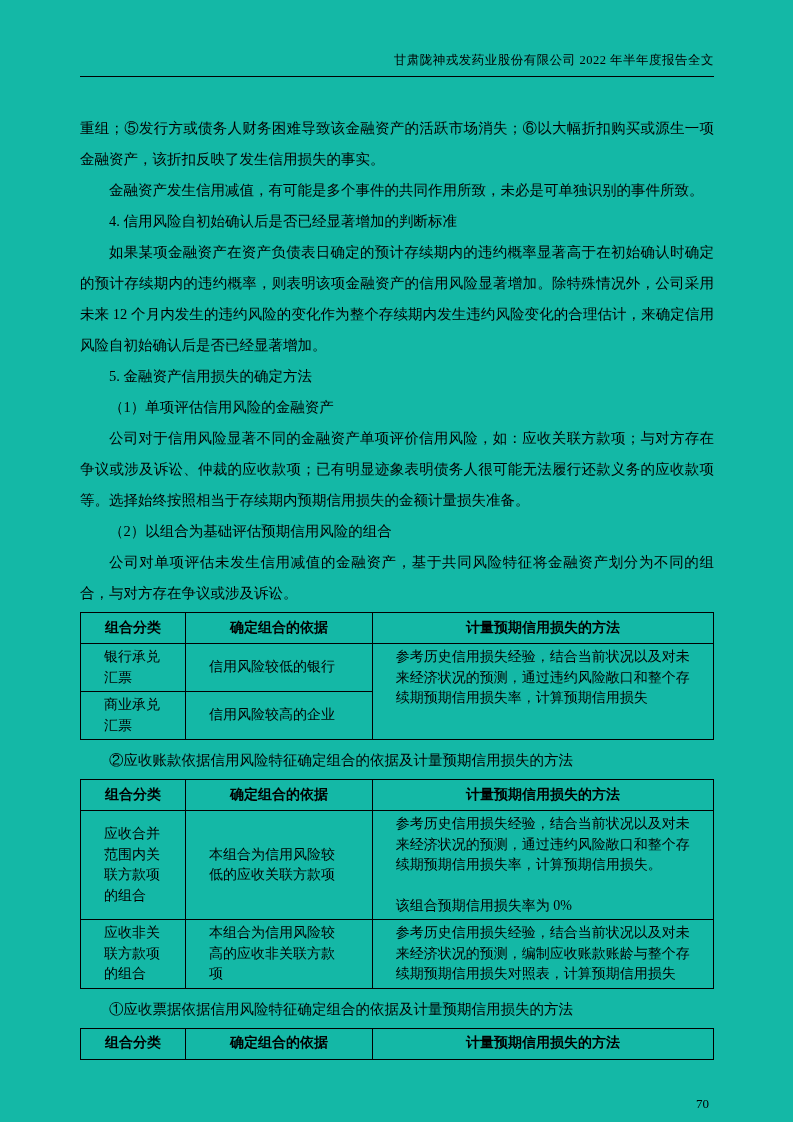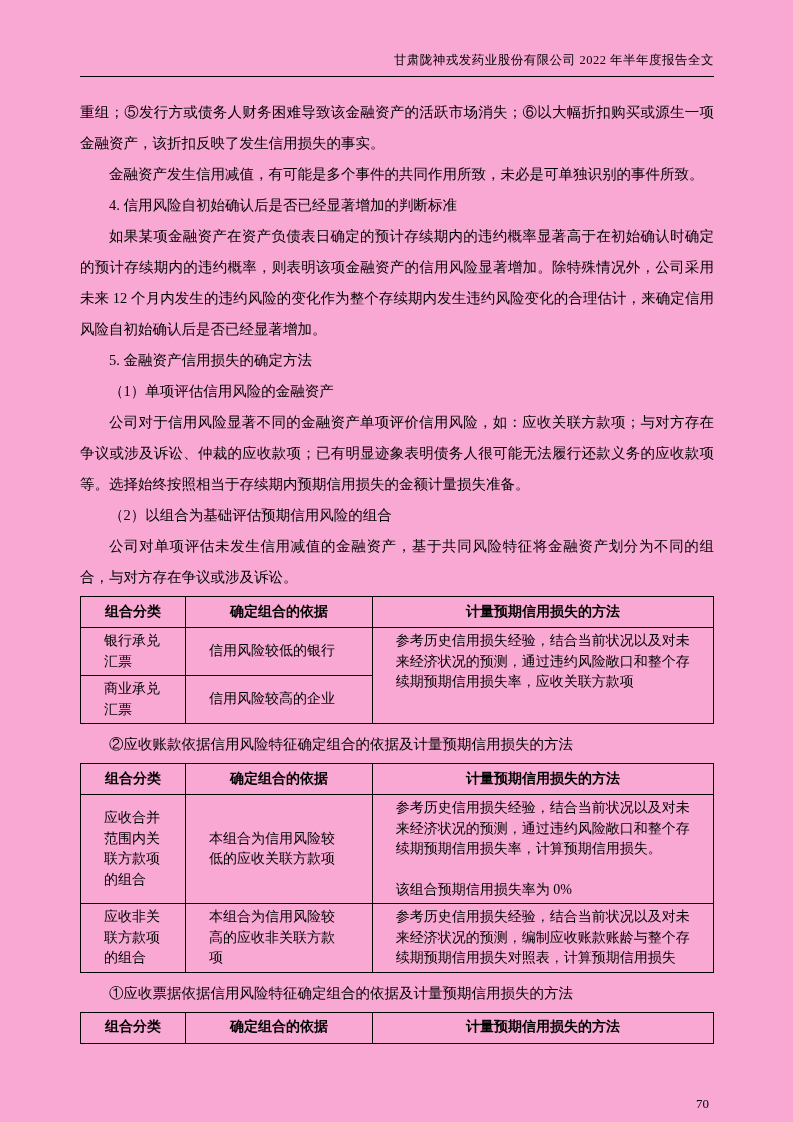--- a/index.html
+++ b/index.html
@@ -8,31 +8,31 @@
     background: #ffffff;
     color: #000000;
     font-family: "Liberation Serif", "DejaVu Serif", serif;
   }
   .page {
     position: relative;
     box-sizing: border-box;
     width: 793px; height: 1122px;
     padding: 52px 79px 0 80px;
     overflow: hidden;
-    background: #f9a8d4;
+    background: #14b8a6;
   }
   .header {
     border-bottom: 1px solid #000000;
     padding-bottom: 7px;
     text-align: right;
     font-size: 12.5px;
     letter-spacing: 0.5px;
     white-space: nowrap;
   }
-  .content { margin-top: 20px; font-family: Liberation Serif, serif; }
+  .content { margin-top: 36px; font-family: Liberation Serif, serif; }
   .para {
     margin: 0;
     font-size: 14.5px;
     line-height: 31px;
     text-align: justify;
   }
   .indent { text-indent: 2em; }
   table.doc-table {
     width: 100%;
     border-collapse: collapse;
@@ -97,21 +97,21 @@
         <tr>
           <th>组合分类</th>
           <th>确定组合的依据</th>
           <th>计量预期信用损失的方法</th>
         </tr>
       </thead>
       <tbody>
         <tr class="row-short">
           <td>银行承兑汇票</td>
           <td>信用风险较低的银行</td>
-          <td class="method-cell" rowspan="2">参考历史信用损失经验，结合当前状况以及对未来经济状况的预测，通过违约风险敞口和整个存续期预期信用损失率，应收关联方款项</td>
+          <td class="method-cell" rowspan="2">参考历史信用损失经验，结合当前状况以及对未来经济状况的预测，通过违约风险敞口和整个存续期预期信用损失率，计算预期信用损失</td>
         </tr>
         <tr class="row-short">
           <td>商业承兑汇票</td>
           <td>信用风险较高的企业</td>
         </tr>
       </tbody>
     </table>
 
     <p class="para indent">②应收账款依据信用风险特征确定组合的依据及计量预期信用损失的方法</p>
 

